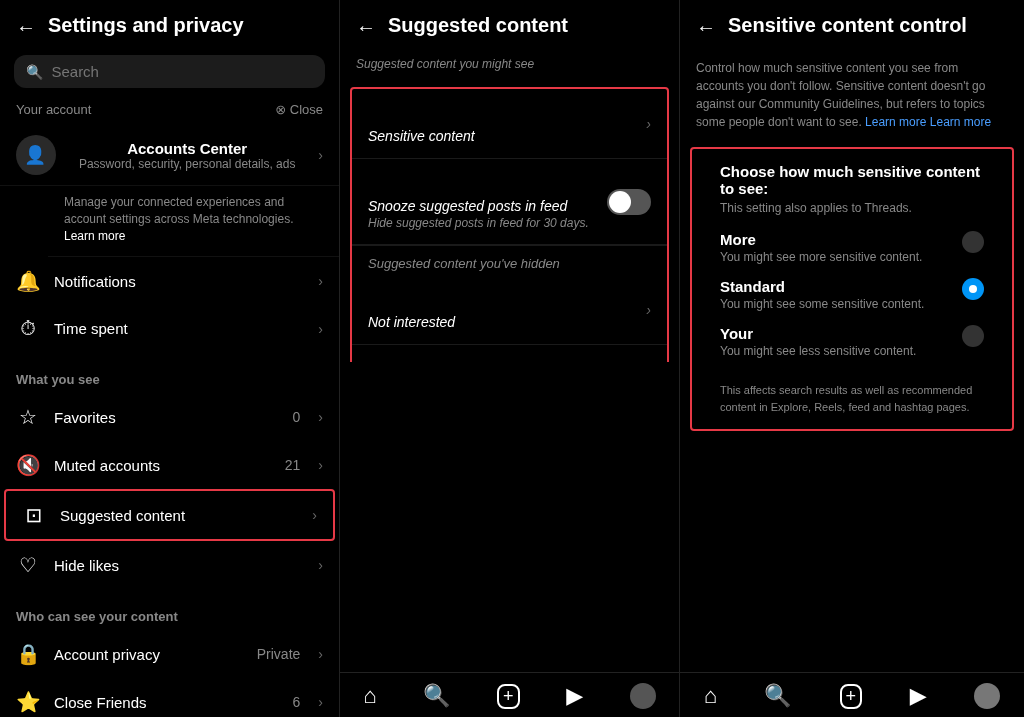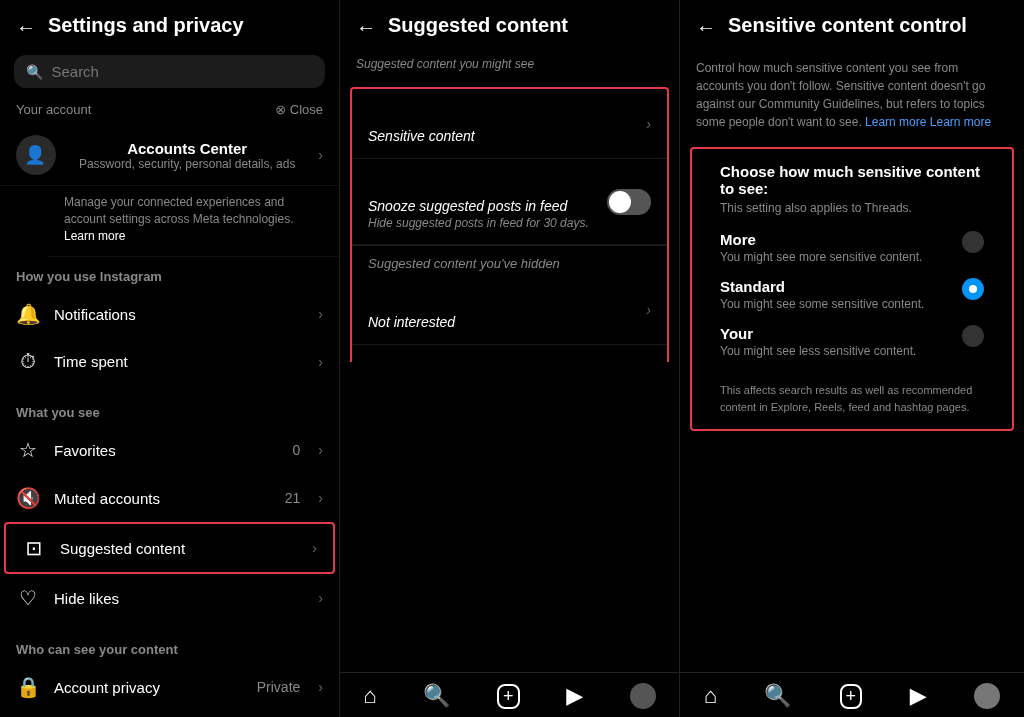--- a/index.html
+++ b/index.html
@@ -254,21 +254,20 @@
       <div class="ac-title">Accounts Center</div>
       <div class="ac-sub">Password, security, personal details, ads</div>
     </div>
     <span class="chevron">›</span>
   </div>
 
   <div class="manage-text">
     Manage your connected experiences and account settings across Meta technologies. <a>Learn more</a>
   </div>
 
-  <div class="section-header">How you use Instagram</div>
 
   <div class="menu-item">
     <span class="menu-icon">🔔</span>
     <span class="menu-label">Notifications</span>
     <span class="chevron">›</span>
   </div>
   <div class="menu-item">
     <span class="menu-icon">⏱</span>
     <span class="menu-label">Time spent</span>
     <span class="chevron">›</span>

